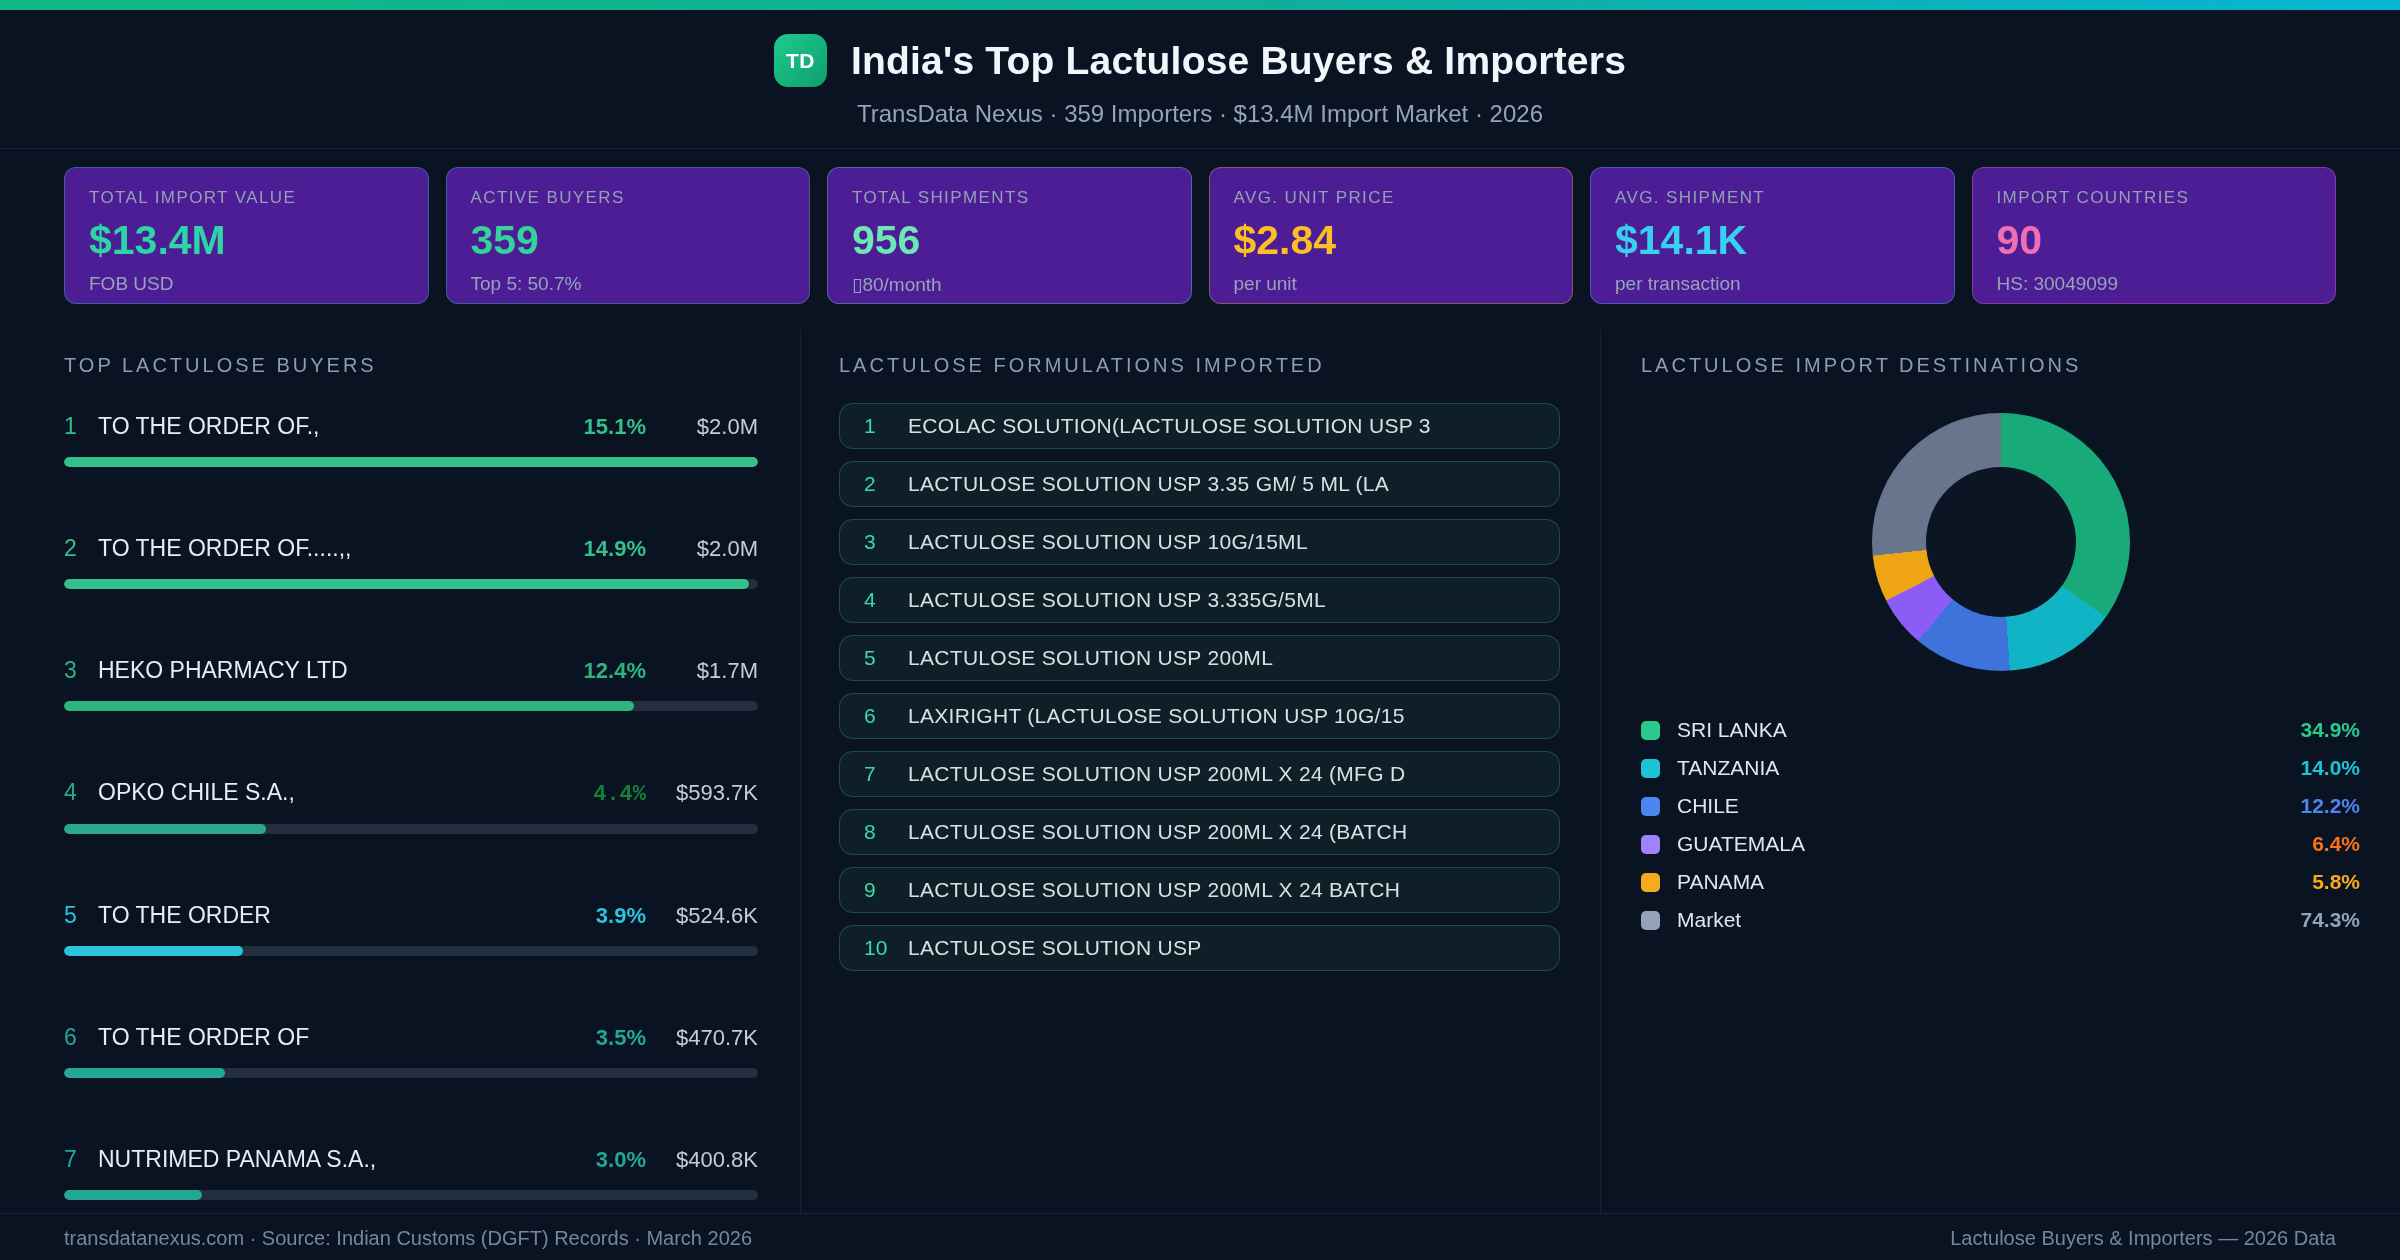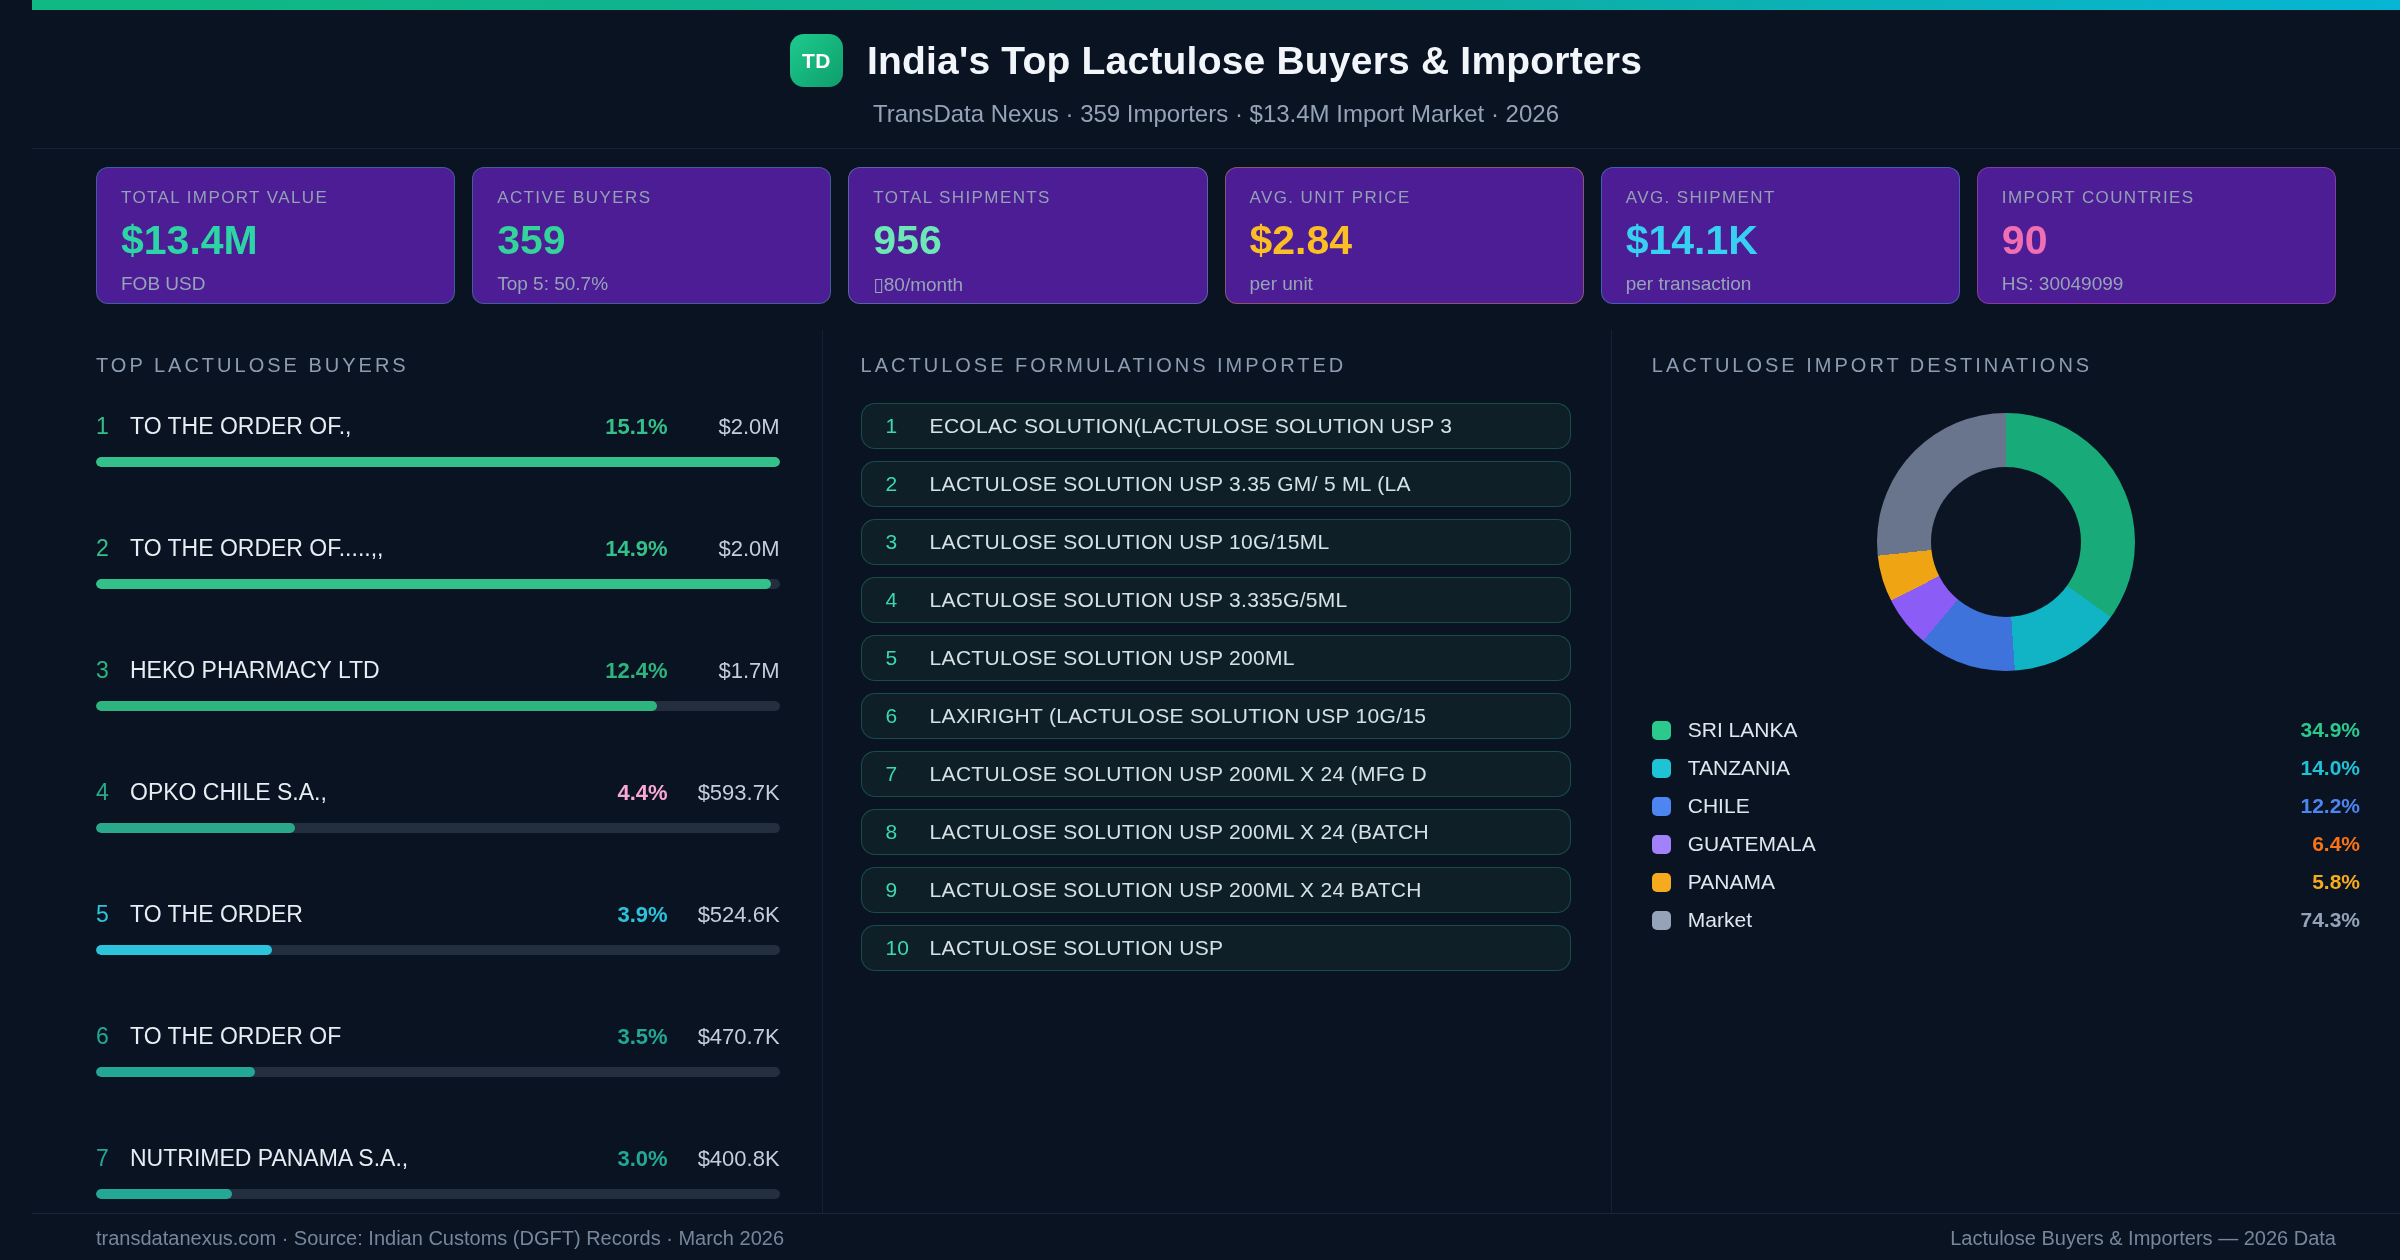--- a/index.html
+++ b/index.html
@@ -2,21 +2,21 @@
 <html><head>
 <meta charset="utf-8">
 <style>
   * { margin:0; padding:0; box-sizing:border-box; }
   html,body { width:2400px; height:1260px; }
   body {
     background:#0a1322;
     font-family:"Liberation Sans","DejaVu Sans",sans-serif;
     color:#e6edf3; overflow:hidden;
   }
-  .page { width:2400px; height:1260px; display:flex; flex-direction:column;padding-left:32px; }
+  .page { width:2400px; height:1260px; display:flex; flex-direction:column; }
 
   .accent { height:10px; width:100%;
     background:linear-gradient(90deg,#10b981 0%,#0fae9d 55%,#06b6d4 100%); }
 
   header { text-align:center; padding:24px 0 20px; border-bottom:1px solid #152134; }
   .title-row { display:flex; align-items:center; justify-content:center; gap:24px; }
   .logo { width:53px; height:53px; border-radius:14px; flex:0 0 auto;
     background:linear-gradient(135deg,#1ecb8e,#0e9e6c);
     color:#ffffff; font-size:21px; font-weight:700;
     display:flex; align-items:center; justify-content:center; letter-spacing:.5px; }
@@ -150,21 +150,21 @@
       <span class="bval">$1.7M</span>
     </div>
     <div class="track">
       <div class="fill" style="width: 82.1%; background: rgb(46, 181, 127);"></div>
     </div>
   </div>
           <div class="buyer">
     <div class="line">
       <span class="rank" style="color: rgb(42, 169, 138);">4</span>
       <span class="bname">OPKO CHILE S.A.,</span>
-      <span class="bpct" style="color: #f9a8d4;">4.4%</span>
+      <span class="bpct" style="color: #15803d; font-family: Liberation Mono, monospace;">4.4%</span>
       <span class="bval">$593.7K</span>
     </div>
     <div class="track">
       <div class="fill" style="width: 29.1%; background: rgb(42, 169, 138);"></div>
     </div>
   </div>
           <div class="buyer">
     <div class="line">
       <span class="rank" style="color: rgb(44, 195, 221);">5</span>
       <span class="bname">TO THE ORDER</span>

